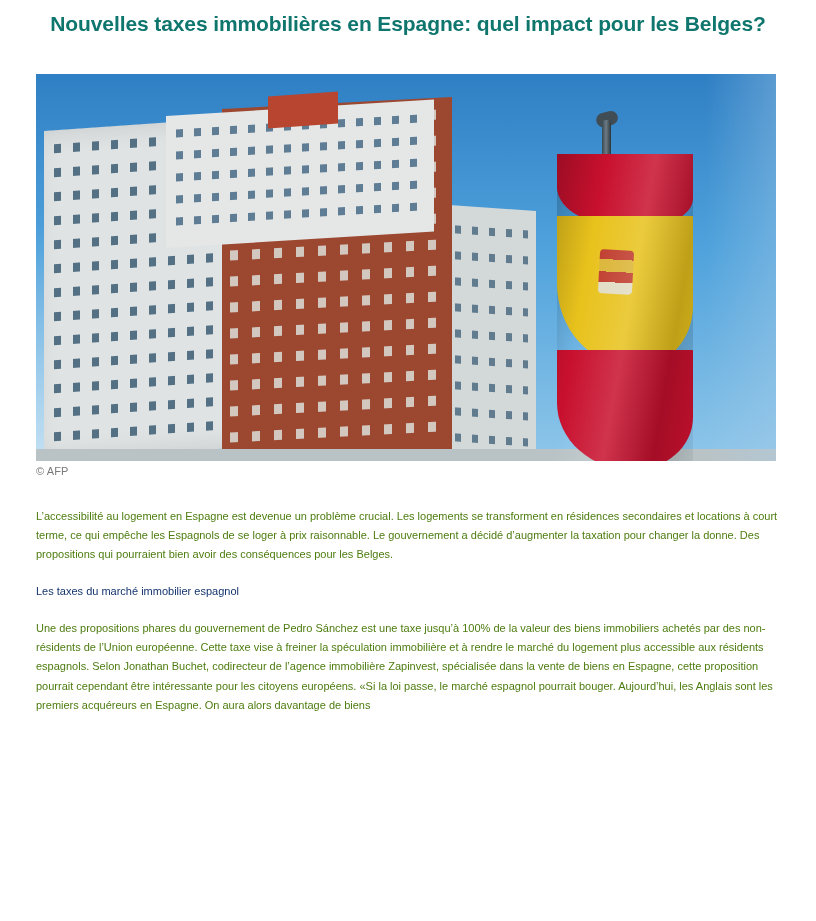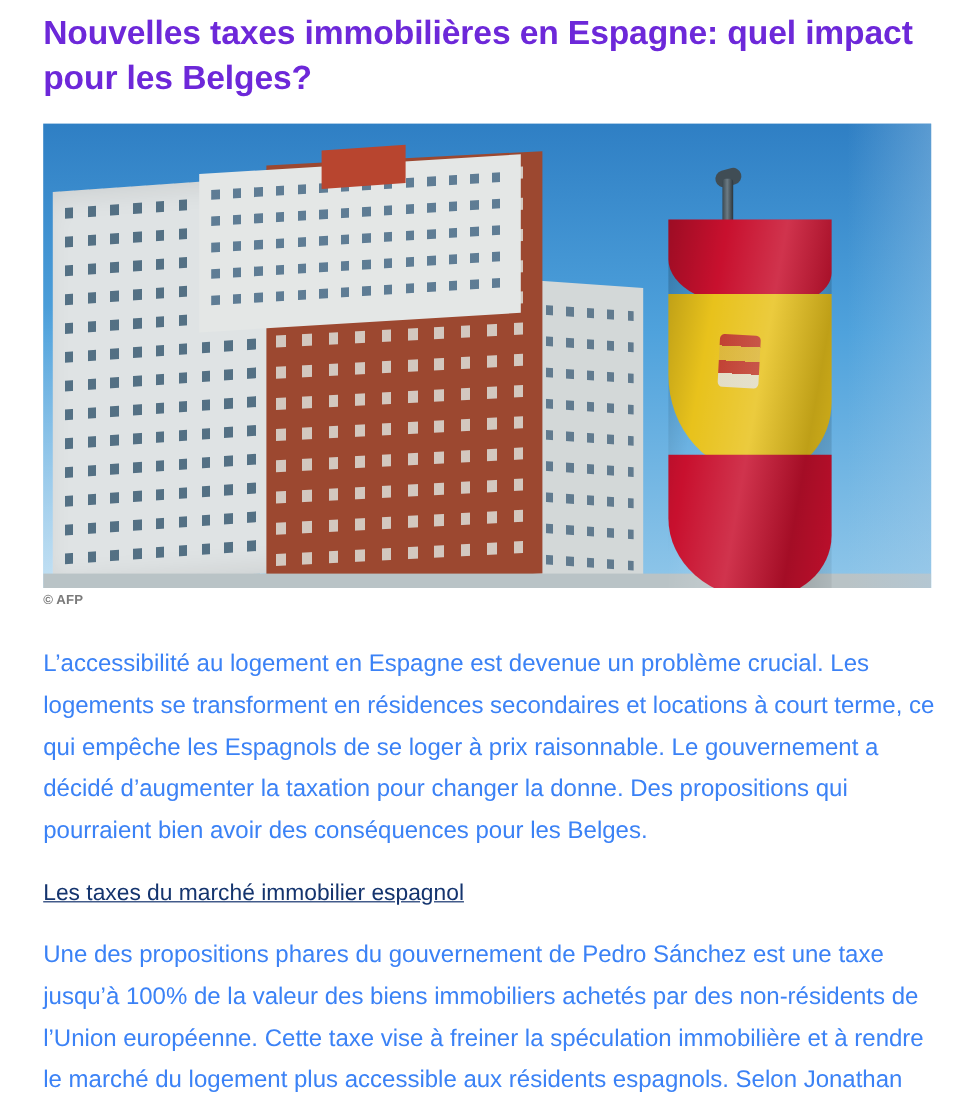--- a/index.html
+++ b/index.html
@@ -15,32 +15,32 @@
     color: #1a1a1a;
   }
   .page {
     width: 816px;
     height: 921px;
     position: relative;
     box-sizing: border-box;
     padding: 0 36px;
   }
   .headline {
-    font-size: 28px;
+    font-size: 21px;
     font-weight: bold;
     line-height: 1.32;
-    color: #6d28d9;
+    color: #0f766e;
     margin: 10px 0 0 0;
     letter-spacing: -0.1px;
     max-width: 760px;
+    text-align: center;
   }
   .figure {
-    margin-top: 19px;
+    margin-top: 36px;
     width: 740px;
-    font-weight: bold;
   }
   .photo {
     width: 740px;
     height: 387px;
     position: relative;
     overflow: hidden;
     background: linear-gradient(180deg, #2f7fc4 0%, #4fa2dc 45%, #8fc6e9 100%);
   }
   
   .sky-glow {
@@ -222,31 +222,30 @@
     font-weight: bold;
     line-height: 1.62;
     color: #1b3a7a;
     max-width: 715px;
   }
   .body-block {
     margin-top: 30px;
     max-width: 752px;
   }
   .para {
-    font-size: 20px;
+    font-size: 11px;
     line-height: 1.74;
-    color: #3b82f6;
+    color: #4d7c0f;
     margin: 0 0 18px 0;
   }
   .subhead {
-    font-size: 19px;
+    font-size: 11px;
     line-height: 1.74;
     color: #14346e;
     margin: 0 0 18px 0;
-    text-decoration: underline;
   }
   .para:last-child { margin-bottom: 0; }
 </style>
 </head>
 <body>
 
 <div class="page">
 
   <h1 class="headline">Nouvelles taxes immobilières en Espagne: quel impact pour les Belges?</h1>
 

